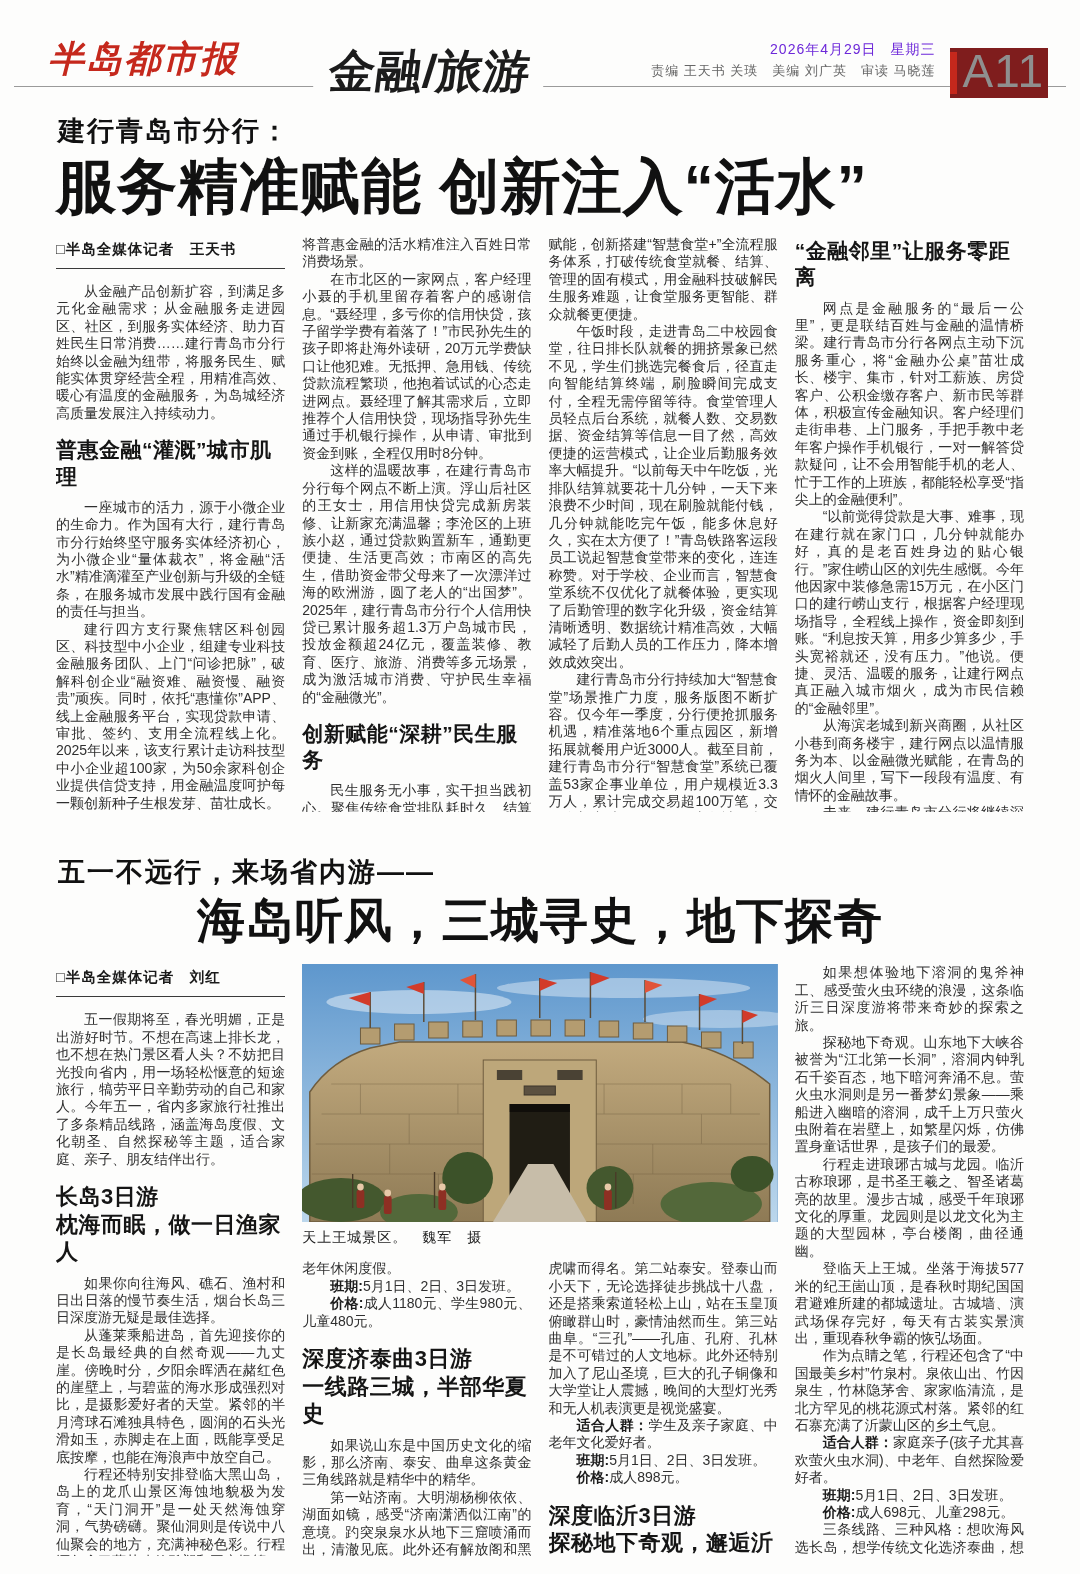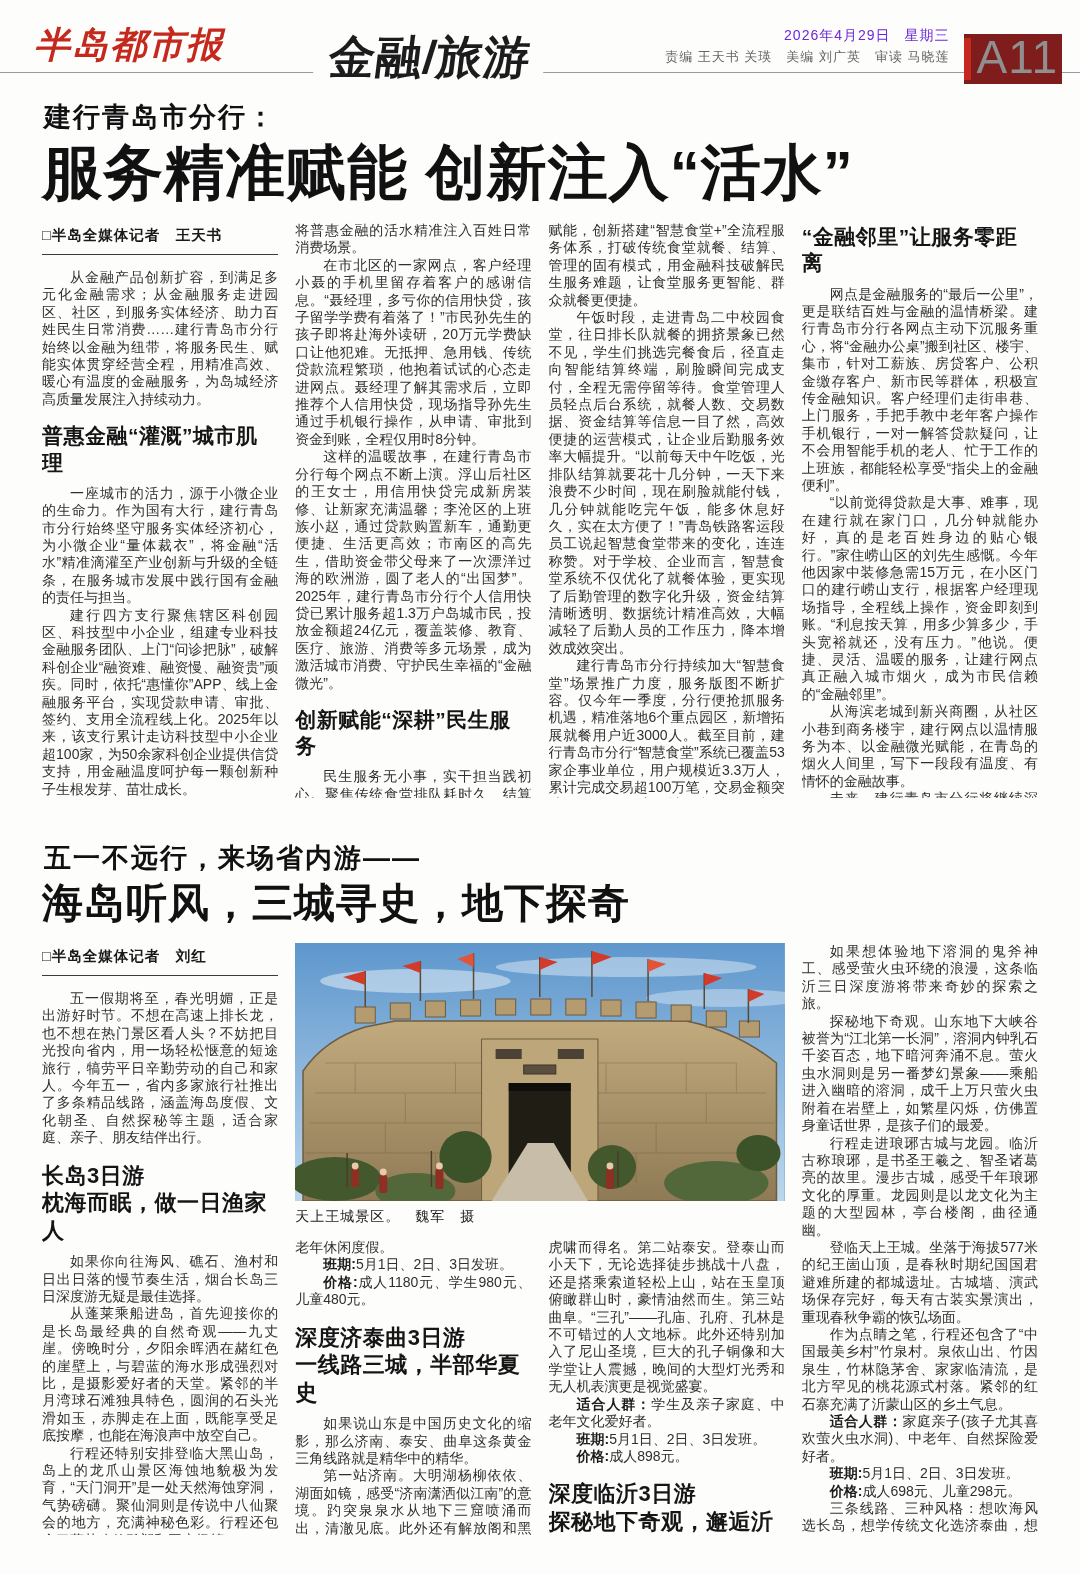--- a/index.html
+++ b/index.html
@@ -1,21 +1,21 @@
 <!DOCTYPE html>
 <html><head>
 <meta charset="utf-8">
 <style>
   html,body{margin:0;padding:0;}
   body{
     width:1080px;height:1574px;overflow:hidden;background:#fdfdfc;color:#2b2b2b;
     font-family:"Liberation Sans","DejaVu Sans",sans-serif;
     -webkit-font-smoothing:antialiased;
   }
-  .page{width:1080px;height:1574px;box-sizing:border-box;padding:0;position:relative;}
+  .page{width:1080px;height:1574px;box-sizing:border-box;padding:14px;position:relative;}
 
   
   .masthead{
     display:flex;align-items:flex-end;
     padding:26px 18px 0 18px;margin:0 0 4px 0;
     border-bottom:1.5px solid #9a9a9a;
   }
   .logo{
     font-family:"DejaVu Serif","Liberation Serif",serif;
     font-style:italic;font-weight:700;
@@ -44,21 +44,21 @@
   .page-no{font-size:46px;color:#8f8f8f;line-height:1;letter-spacing:1px;}
 
   
   .article{padding:0 42px;}
   .kicker{font-size:27px;font-weight:700;color:#111;margin:0 0 6px 2px;letter-spacing:2px;}
   .headline{
     font-weight:900;color:#111;line-height:1.05;margin:0 0 18px 0;
     letter-spacing:1px;white-space:nowrap;
   }
   .headline.h1{font-size:60px;}
-  .headline.h2sz{font-size:41px;}
+  .headline.h2sz{font-size:48px;text-align:center;}
   .body-grid{display:grid;grid-template-columns:repeat(4,1fr);column-gap:17px;}
   .col{overflow:hidden;}
   .para{margin:0;font-size:14px;line-height:17.4px;text-align:justify;text-indent:2em;color:#2f2f2f;}
   .para.cont{text-indent:0;}
   .para strong{font-weight:700;color:#1d1d1d;}
   .byline{
     font-size:14.5px;font-weight:700;color:#1a1a1a;
     border-bottom:1.5px solid #3a3a3a;
     padding:2px 0 9px 0;margin:2px 0 14px 0;letter-spacing:1px;
   }
@@ -124,21 +124,21 @@
           <h3 class="subhead">创新赋能“深耕”民生服务</h3>
           <p class="para">民生服务无小事，实干担当践初心。聚焦传统食堂排队耗时久、结算效率低、管理流程繁琐等痛点，建行青岛市分行主动对接校园及企事业单位需求，借助建设银行总行“智慧食堂”工具</p>
         </div>
       <div class="col">
           <p class="para cont">赋能，创新搭建“智慧食堂+”全流程服务体系，打破传统食堂就餐、结算、管理的固有模式，用金融科技破解民生服务难题，让食堂服务更智能、群众就餐更便捷。</p>
           <p class="para">午饭时段，走进青岛二中校园食堂，往日排长队就餐的拥挤景象已然不见，学生们挑选完餐食后，径直走向智能结算终端，刷脸瞬间完成支付，全程无需停留等待。食堂管理人员轻点后台系统，就餐人数、交易数据、资金结算等信息一目了然，高效便捷的运营模式，让企业后勤服务效率大幅提升。“以前每天中午吃饭，光排队结算就要花十几分钟，一天下来浪费不少时间，现在刷脸就能付钱，几分钟就能吃完午饭，能多休息好久，实在太方便了！”青岛铁路客运段员工说起智慧食堂带来的变化，连连称赞。对于学校、企业而言，智慧食堂系统不仅优化了就餐体验，更实现了后勤管理的数字化升级，资金结算清晰透明、数据统计精准高效，大幅减轻了后勤人员的工作压力，降本增效成效突出。</p>
           <p class="para">建行青岛市分行持续加大“智慧食堂”场景推广力度，服务版图不断扩容。仅今年一季度，分行便抢抓服务机遇，精准落地6个重点园区，新增拓展就餐用户近3000人。截至目前，建行青岛市分行“智慧食堂”系统已覆盖53家企事业单位，用户规模近3.3万人，累计完成交易超100万笔，交易金额突破1100万元，为岛城更多百姓民生领域提供了便捷的数字金融服务。</p>
         </div>
       <div class="col">
           <h3 class="subhead">“金融邻里”让服务零距离</h3>
-          <p class="para">网点是金融服务的“最后一公里”，更是联结百姓与金融的温情桥梁。建行青岛市分行各网点主动下沉服务重心，将“金融办公桌”搬到社区、楼宇、集市，针对工薪族、房贷客户、公积金缴存客户、新市民等群体，积极宣传金融知识。客户经理们走街串巷、上门服务，手把手教中老年客户操作手机银行，一对一解答贷款疑问，让不会用智能手机的老人、忙于工作的上班族，都能轻松享受“指尖上的金融便利”。</p>
+          <p class="para">网点是金融服务的“最后一公里”，更是联结百姓与金融的温情桥梁。建行青岛市分行各网点主动下沉服务重心，将“金融办公桌”苗壮成长、楼宇、集市，针对工薪族、房贷客户、公积金缴存客户、新市民等群体，积极宣传金融知识。客户经理们走街串巷、上门服务，手把手教中老年客户操作手机银行，一对一解答贷款疑问，让不会用智能手机的老人、忙于工作的上班族，都能轻松享受“指尖上的金融便利”。</p>
           <p class="para">“以前觉得贷款是大事、难事，现在建行就在家门口，几分钟就能办好，真的是老百姓身边的贴心银行。”家住崂山区的刘先生感慨。今年他因家中装修急需15万元，在小区门口的建行崂山支行，根据客户经理现场指导，全程线上操作，资金即刻到账。“利息按天算，用多少算多少，手头宽裕就还，没有压力。”他说。便捷、灵活、温暖的服务，让建行网点真正融入城市烟火，成为市民信赖的“金融邻里”。</p>
           <p class="para">从海滨老城到新兴商圈，从社区小巷到商务楼宇，建行网点以温情服务为本、以金融微光赋能，在青岛的烟火人间里，写下一段段有温度、有情怀的金融故事。</p>
           <p class="para">未来，建行青岛市分行将继续深耕金融服务，创新服务模式，满足城市发展多元化金融需求，在助力岛城发展的新征程上，书写更加精彩的华章。</p>
         </div>
     </div>
   </section>
 
   <section class="article" id="art2">
     <div class="kicker">五一不远行，来场省内游——</div>
     <h1 class="headline h2sz">海岛听风，三城寻史，地下探奇</h1>

